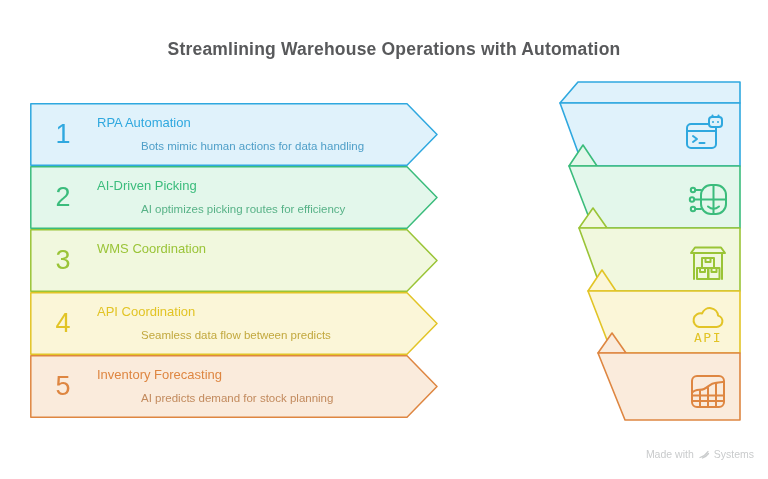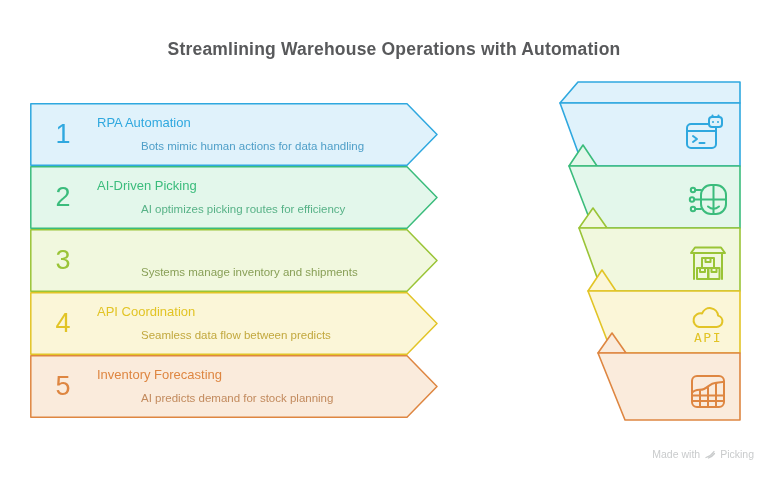--- a/index.html
+++ b/index.html
@@ -74,21 +74,21 @@
     <div class="num">2</div>
     <div class="b-title">AI-Driven Picking</div>
     <div class="b-desc">AI optimizes picking routes for efficiency</div>
   </div>
 
   <div class="banner i2" style="top:229px">
     <svg class="banner-shape" width="410" height="63" viewBox="0 0 410 63">
       <polygon points="0.8,0.8 377,0.8 407,31.5 377,62.2 0.8,62.2"></polygon>
     </svg>
     <div class="num">3</div>
-    <div class="b-desc">Systems manage inventory and shipments</div>
+    <div class="b-title">WMS Coordination</div>
   </div>
 
   <div class="banner i3" style="top:292px">
     <svg class="banner-shape" width="410" height="63" viewBox="0 0 410 63">
       <polygon points="0.8,0.8 377,0.8 407,31.5 377,62.2 0.8,62.2"></polygon>
     </svg>
     <div class="num">4</div>
     <div class="b-title">API Coordination</div>
     <div class="b-desc">Seamless data flow between predicts</div>
   </div>
@@ -166,16 +166,16 @@
       <line x1="4" y1="24.5" x2="36" y2="24.5"></line>
       <line x1="4" y1="30" x2="36" y2="30"></line>
     </g>
   </svg>
 
   <a class="watermark">
     <span>Made with</span>
     <svg width="12" height="12" viewBox="0 0 12 12">
       <path d="M2 9.5 C5 8.5 8 6.5 10 3.5 M4.5 10 C7 9 9 7.5 10.5 5.5" fill="none" stroke="#C9CBCC" stroke-width="1.3" stroke-linecap="round"></path>
     </svg>
-    <span>Picking</span>
+    <span>Systems</span>
   </a>
 
 </div>
 
 </body></html>

